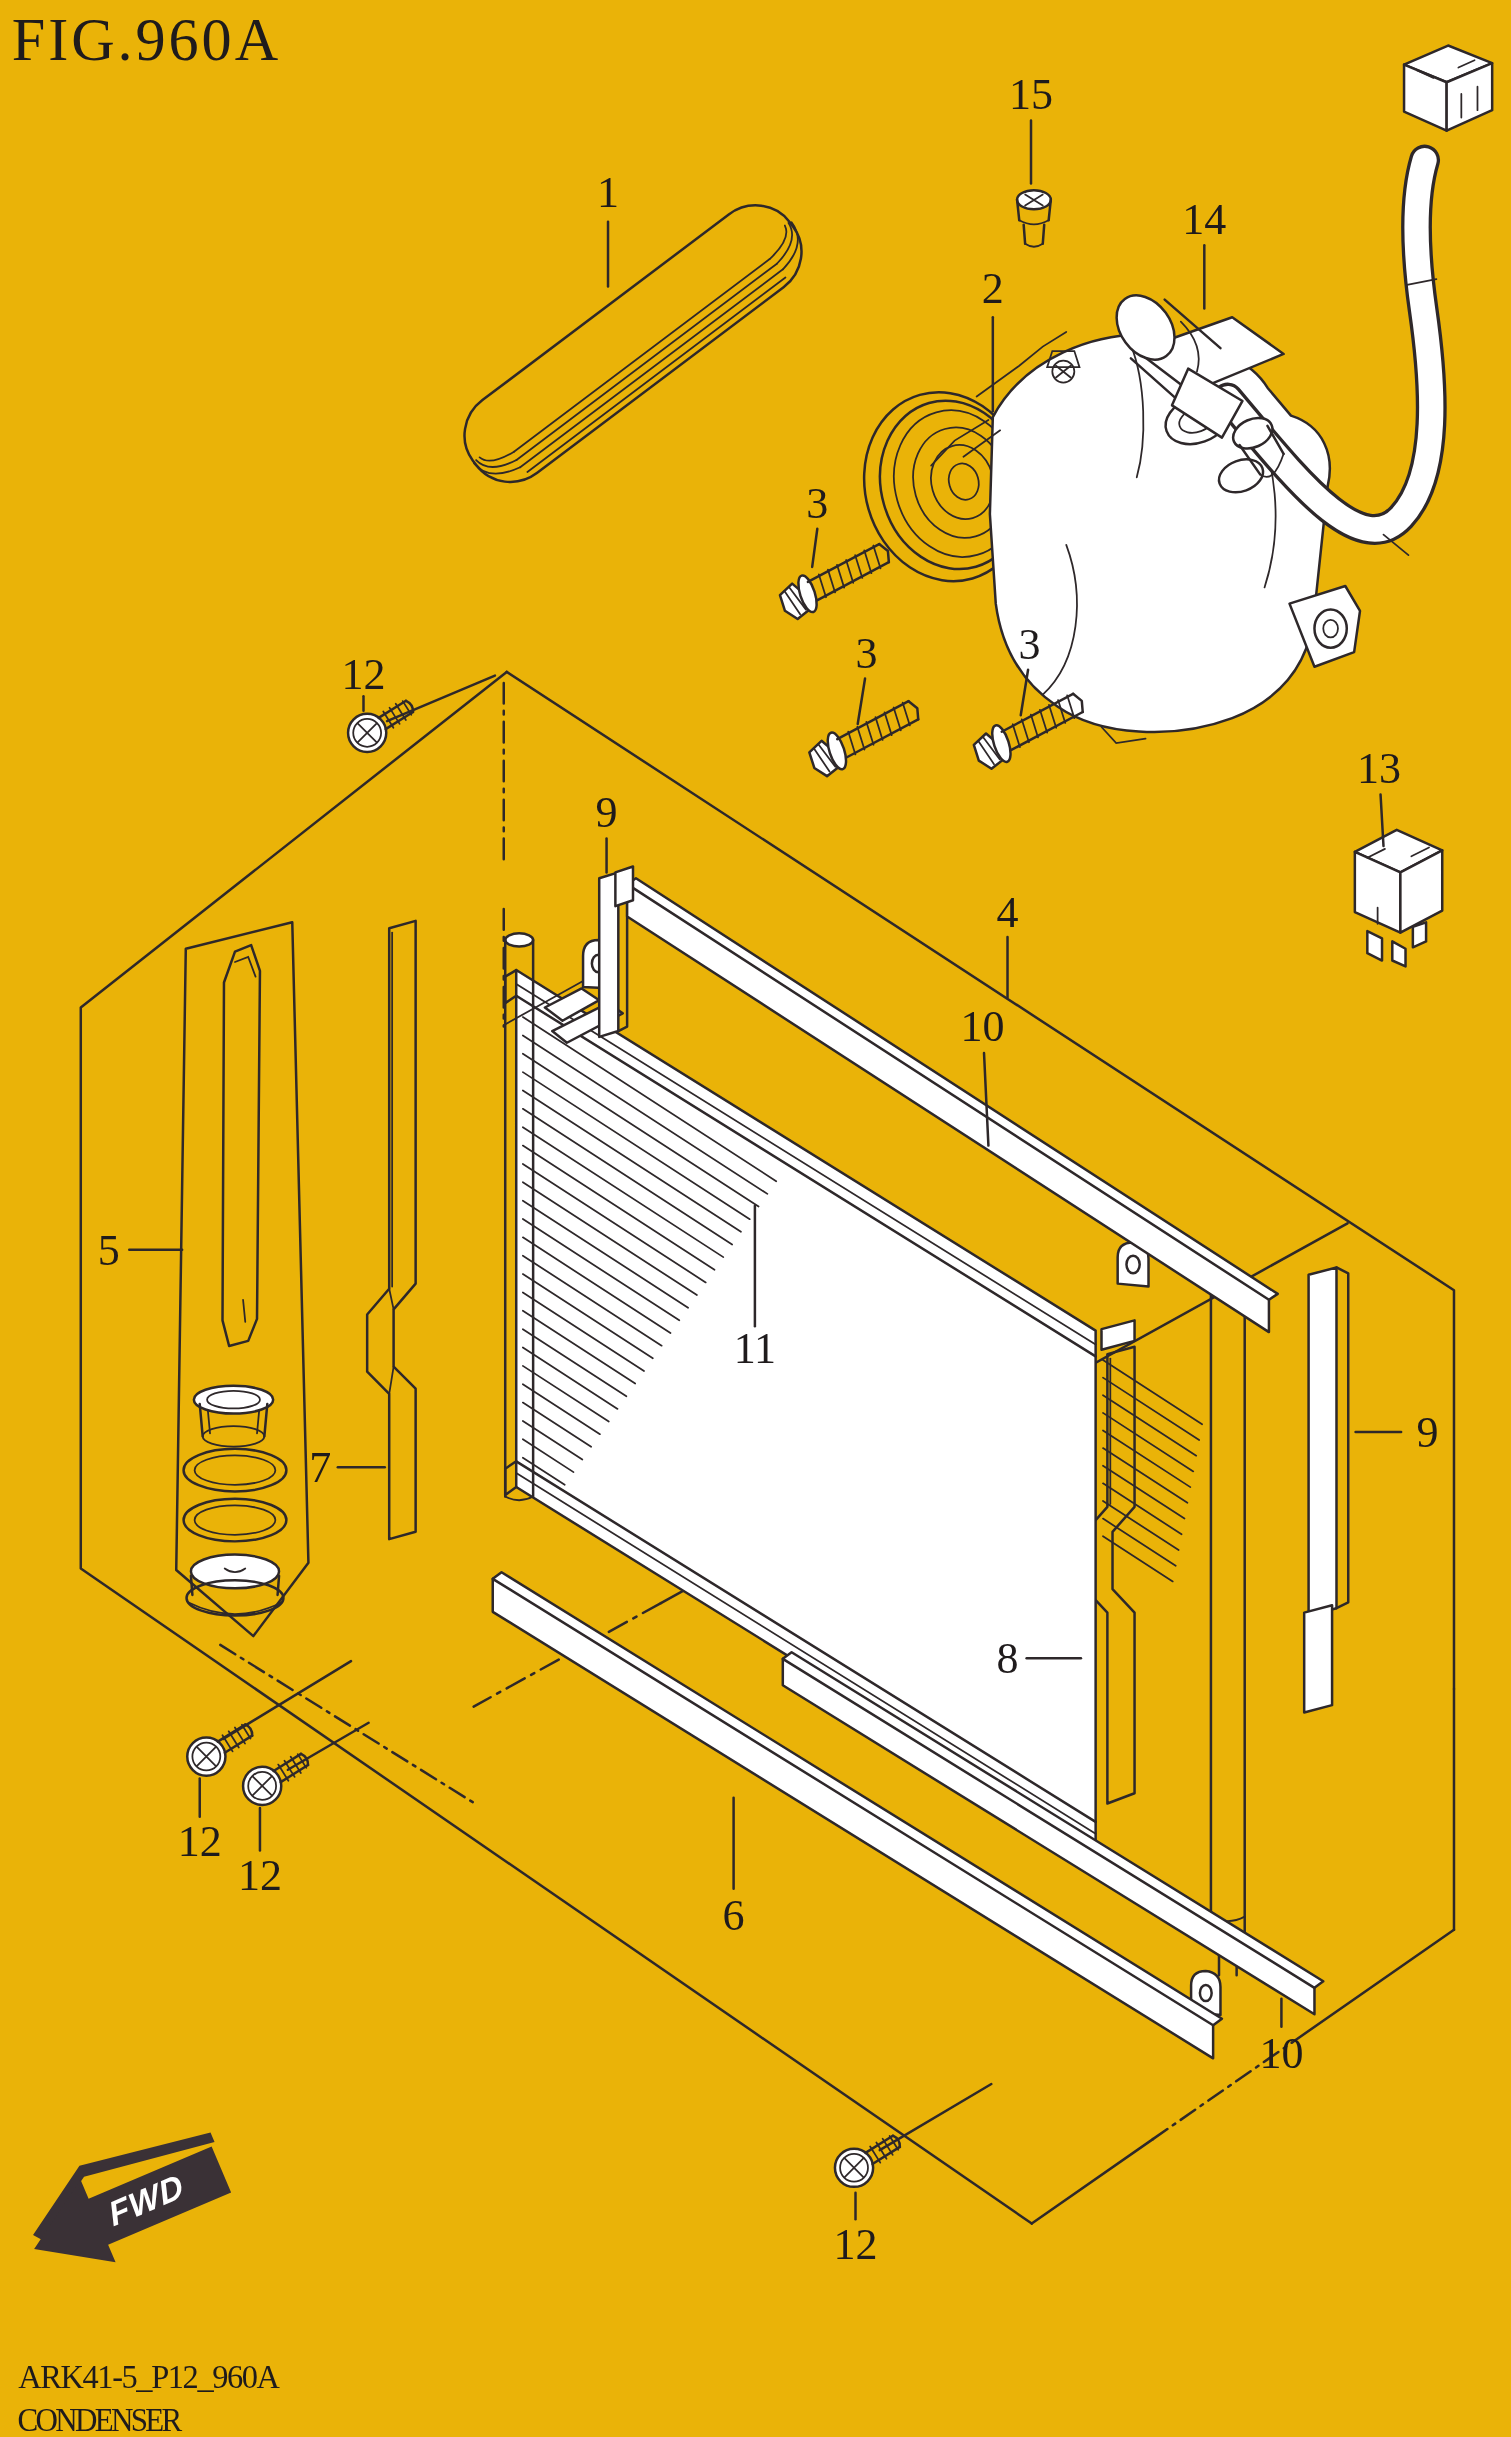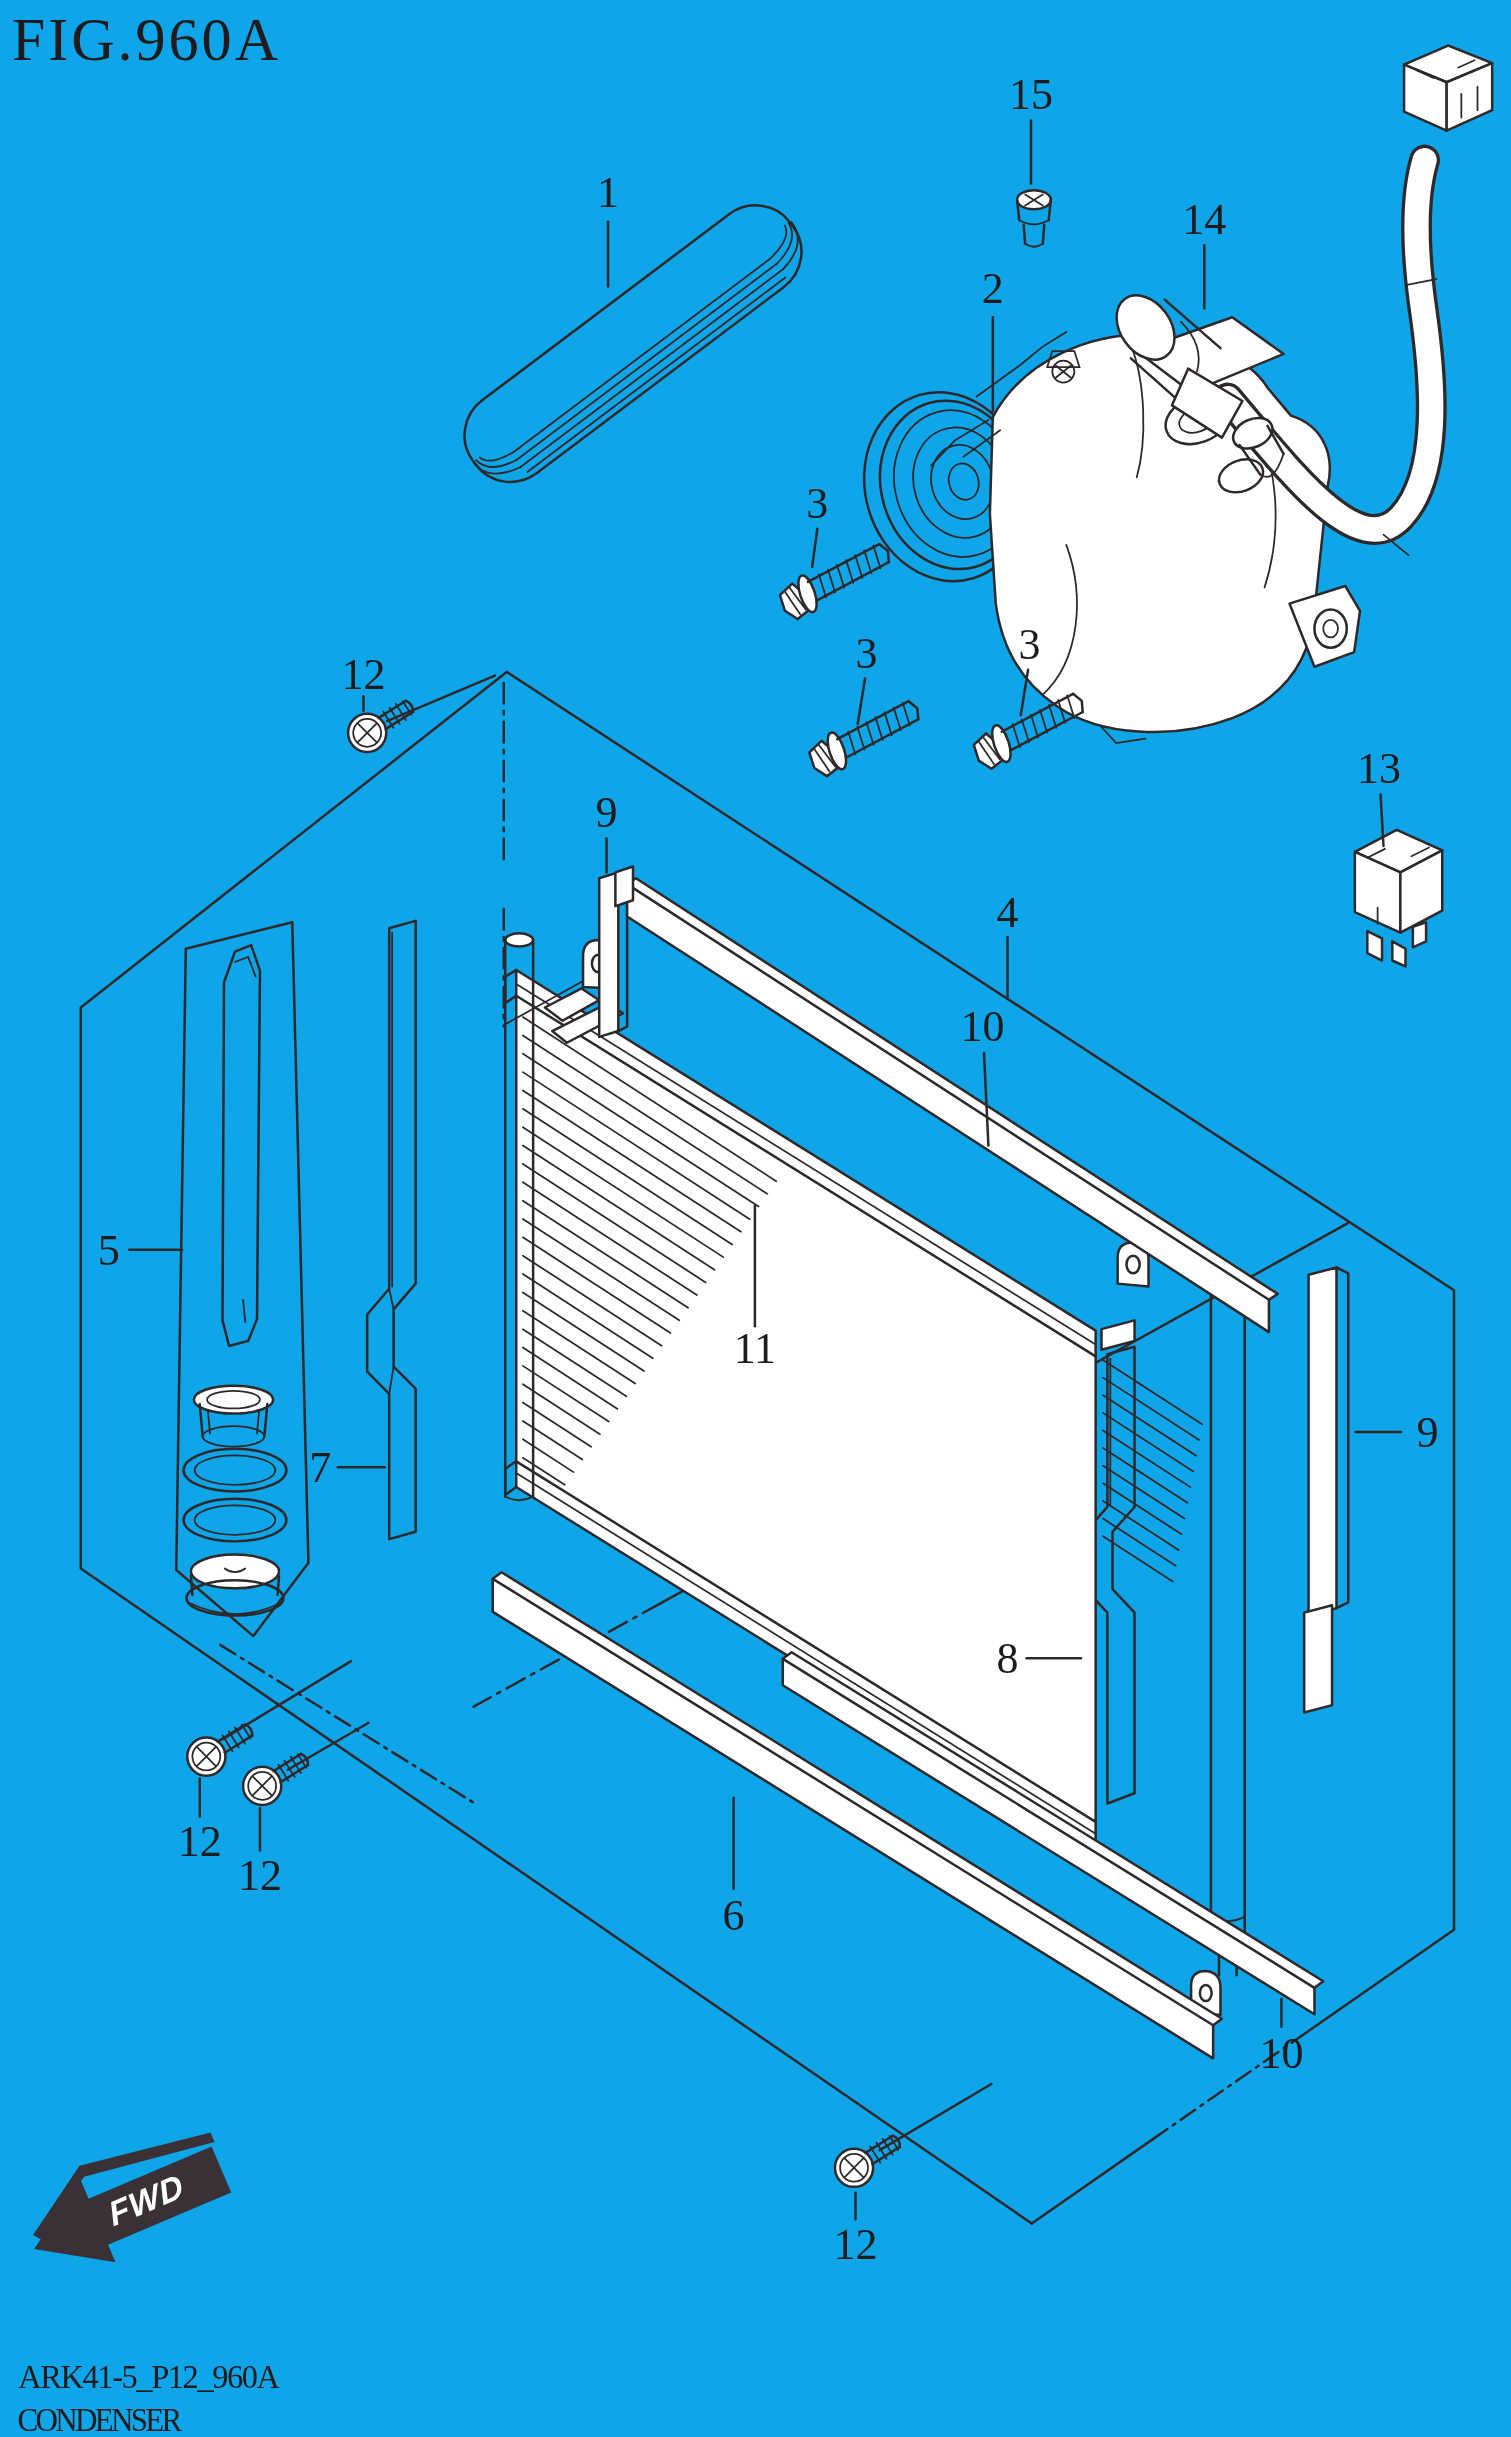--- a/index.html
+++ b/index.html
@@ -1,16 +1,16 @@
 <!DOCTYPE html>
 <html style="font-size:11.7px"><head>
 <meta charset="utf-8">
 <style>
   html,body{margin:0;padding:0;background:#ffffff;}
-  .page{position:relative;width:1512px;height:2438px;background:#0ea5e9;overflow:hidden;
+  .page{position:relative;width:1512px;height:2438px;background:#eab308;overflow:hidden;
         font-family:"Liberation Serif", serif;text-align:right;}
   svg{position:absolute;left:0;top:0;}
   .ln{stroke:#2e282a;stroke-width:3.4;fill:none;stroke-linecap:round;stroke-linejoin:round;}
   .fn{stroke:#2e282a;stroke-width:2.4;fill:none;stroke-linecap:round;}
   .wfill{fill:#ffffff;}
   .lbl{font-family:"Liberation Serif",serif;font-size:60px;fill:#1f1b1c;}
   .title{font-family:"Liberation Serif",serif;font-size:82px;fill:#1f1b1c;letter-spacing:4px;}
   .footer{font-family:"Liberation Serif",serif;font-size:46px;fill:#1f1b1c;letter-spacing:-2px;}
   .footer2{font-family:"Liberation Serif",serif;font-size:46px;fill:#1f1b1c;letter-spacing:-4px;}
   .fwdtxt{font-family:"Liberation Sans",sans-serif;font-weight:bold;font-style:italic;

